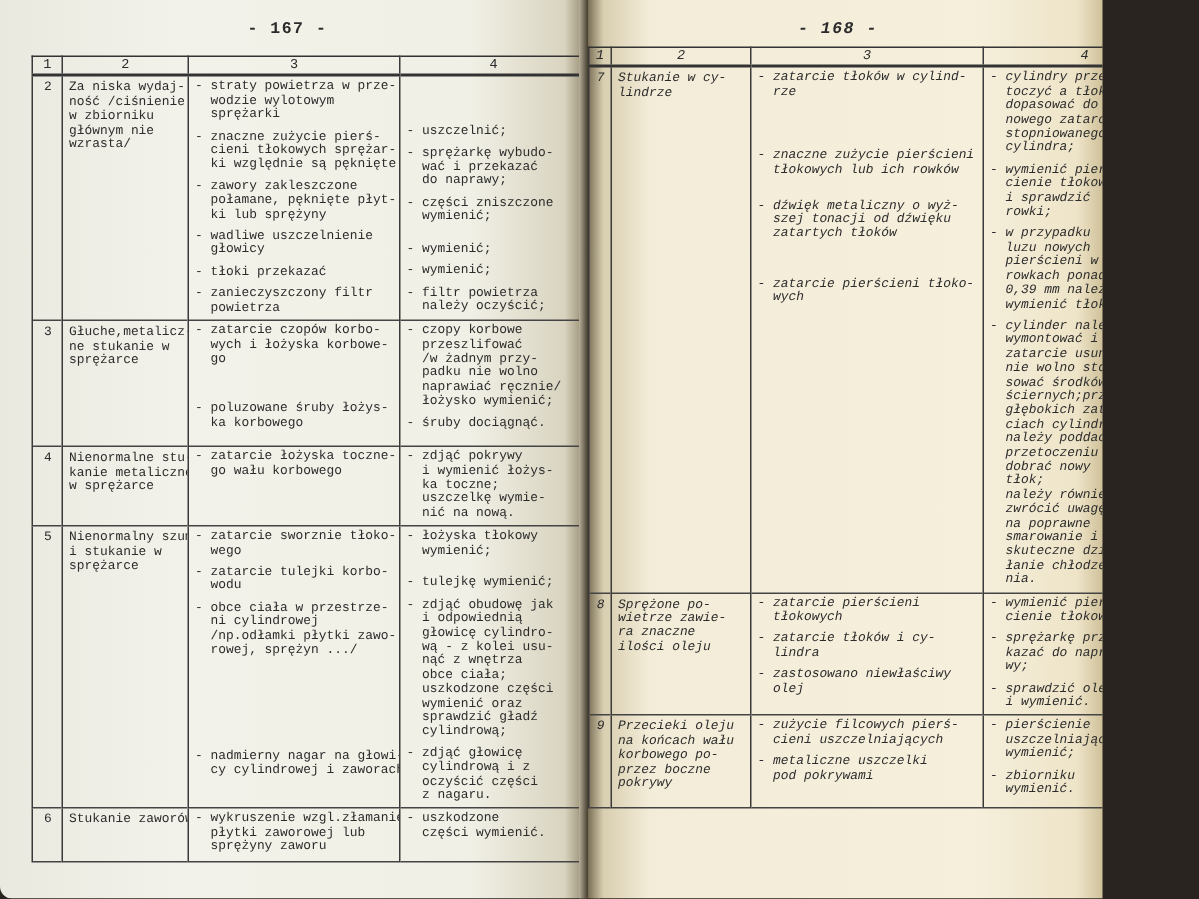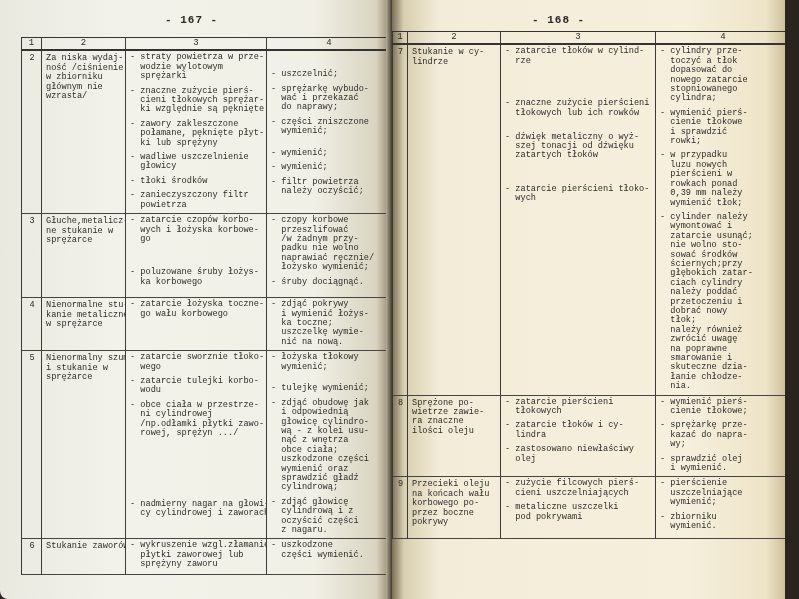--- a/index.html
+++ b/index.html
@@ -13,22 +13,23 @@
   .spread { position:absolute; left:0; top:0; width:799px; height:599px; }
   .page {
     position:absolute; top:0; height:599px; overflow:hidden;
   }
   .page.left {
     left:0; width:392px;
     background:linear-gradient(90deg,#e9e9e0 0%,#f3f2ea 30%,#f1f0e6 80%,#d9d4c0 96%,#8a7f62 100%);
     border-radius:0 0 0 8px;
   }
   .page.right {
-    left:392px; width:393px;
+    left:392px; width:343px;
     background:linear-gradient(90deg,#7a6f55 0%,#d8ceb0 3%,#f3ecd8 12%,#f5efdc 75%,#eee4c8 95%,#cfc19a 100%);
+    font-style:italic;
   }
   .gutter {
     position:absolute; left:386px; top:0; width:14px; height:599px;
     background:linear-gradient(90deg,#b8b09a,#3e3628 45%,#5a4e3a 55%,#c9bd9c);
   }
   .pagenum {
     position:absolute; top:14px; font-size:11px; letter-spacing:1px; font-weight:bold;
   }
   .left .pagenum { left:165px; }
   .right .pagenum { left:140px; }
@@ -85,23 +86,23 @@
 w zbiorniku
 głównym nie
 wzrasta/</td>
           <td class="cause"><div class="cause-item">- straty powietrza w prze-
   wodzie wylotowym
   sprężarki</div><div class="cause-item">- znaczne zużycie pierś-
   cieni tłokowych sprężar-
   ki względnie są pęknięte</div><div class="cause-item">- zawory zakleszczone
   połamane, pęknięte płyt-
   ki lub sprężyny</div><div class="cause-item">- wadliwe uszczelnienie
-  głowicy</div><div class="cause-item">- tłoki środków</div><div class="cause-item">- zanieczyszczony filtr
+  głowicy</div><div class="cause-item">- tłoki przekazać</div><div class="cause-item">- zanieczyszczony filtr
   powietrza</div></td>
-          <td class="cause"><div class="remedy-item" style="padding-top:0">
+          <td class="cause"><div class="remedy-item" style="padding-top:13px">
 
 - uszczelnić;</div><div class="remedy-item">- sprężarkę wybudo-
   wać i przekazać
   do naprawy;</div><div class="remedy-item">- części zniszczone
   wymienić;
 </div><div class="remedy-item" style="padding-top:0">
 - wymienić;</div><div class="remedy-item">- wymienić;</div><div class="remedy-item">- filtr powietrza
   należy oczyścić;</div></td>
         </tr>
 

